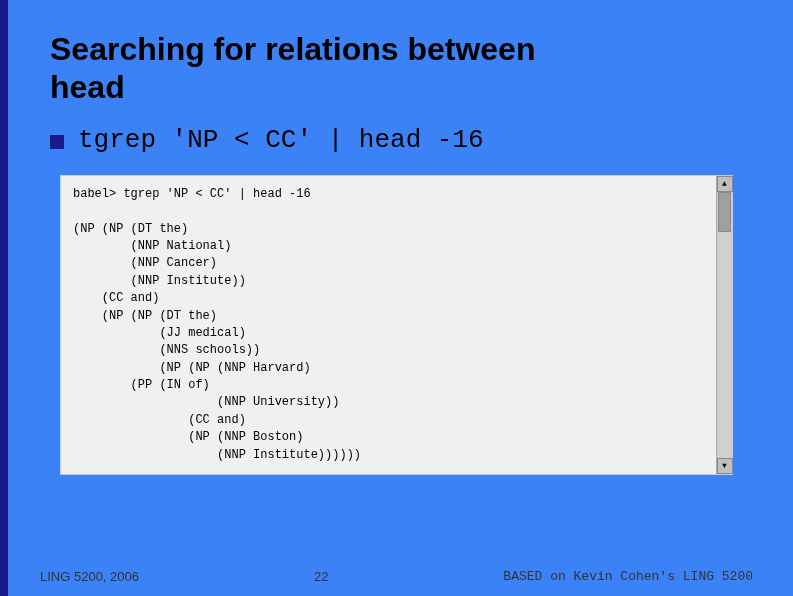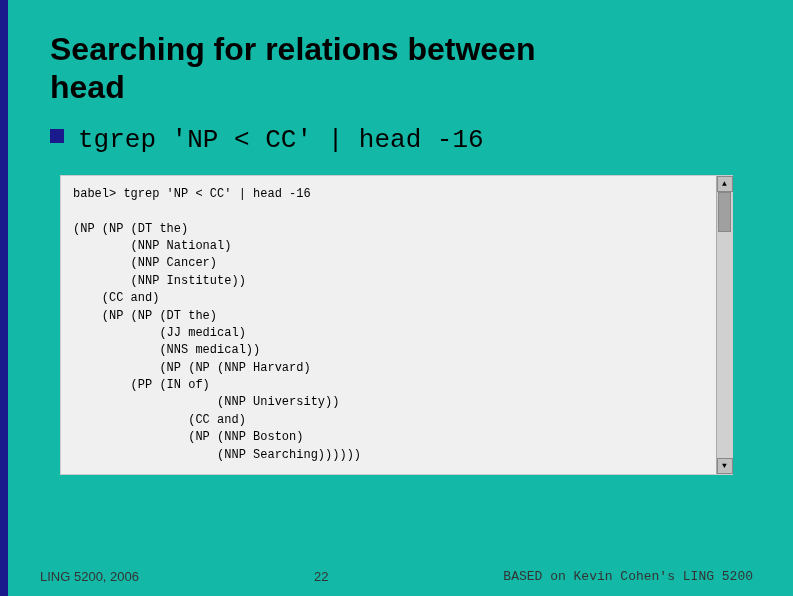--- a/index.html
+++ b/index.html
@@ -9,21 +9,21 @@
       height: 596px;
       background: #ffffff;
       font-family: Arial, Helvetica, sans-serif;
       overflow: hidden;
       position: relative;
     }
 
     .slide {
       width: 793px;
       height: 596px;
-      background: #14b8a6;
+      background: #3b82f6;
       position: relative;
       padding: 30px 40px 20px 40px;
     }
 
     .left-bar {
       position: absolute;
       left: 0;
       top: 0;
       width: 8px;
       height: 100%;
@@ -34,21 +34,21 @@
       font-size: 32px;
       font-weight: bold;
       color: #000000;
       line-height: 1.2;
       margin-left: 10px;
       margin-bottom: 16px;
     }
 
     .bullet-row {
       display: flex;
-      align-items: flex-start;
+      align-items: center;
       margin-left: 10px;
       margin-bottom: 20px;
     }
 
     .bullet-square {
       width: 14px;
       height: 14px;
       background: #1a1a8c;
       flex-shrink: 0;
       margin-top: 6px;
@@ -179,27 +179,27 @@
     <div class="terminal-content">
       <div class="terminal-line">babel&gt; tgrep 'NP &lt; CC' | head -16</div>
       <div class="terminal-line">&nbsp;</div>
       <div class="terminal-line">(NP (NP (DT the)</div>
       <div class="terminal-line">        (NNP National)</div>
       <div class="terminal-line">        (NNP Cancer)</div>
       <div class="terminal-line">        (NNP Institute))</div>
       <div class="terminal-line">    (CC and)</div>
       <div class="terminal-line">    (NP (NP (DT the)</div>
       <div class="terminal-line">            (JJ medical)</div>
-      <div class="terminal-line">            (NNS medical))</div>
+      <div class="terminal-line">            (NNS schools))</div>
       <div class="terminal-line">            (NP (NP (NNP Harvard)</div>
       <div class="terminal-line">        (PP (IN of)</div>
       <div class="terminal-line">                    (NNP University))</div>
       <div class="terminal-line">                (CC and)</div>
       <div class="terminal-line">                (NP (NNP Boston)</div>
-      <div class="terminal-line">                    (NNP Searching))))))</div>
+      <div class="terminal-line">                    (NNP Institute))))))</div>
     </div>
     <div class="terminal-scrollbar">
       <div class="scrollbar-btn">▲</div>
       <div class="scrollbar-track">
         <div class="scrollbar-thumb"></div>
       </div>
       <div class="scrollbar-btn">▼</div>
     </div>
   </div>
 

